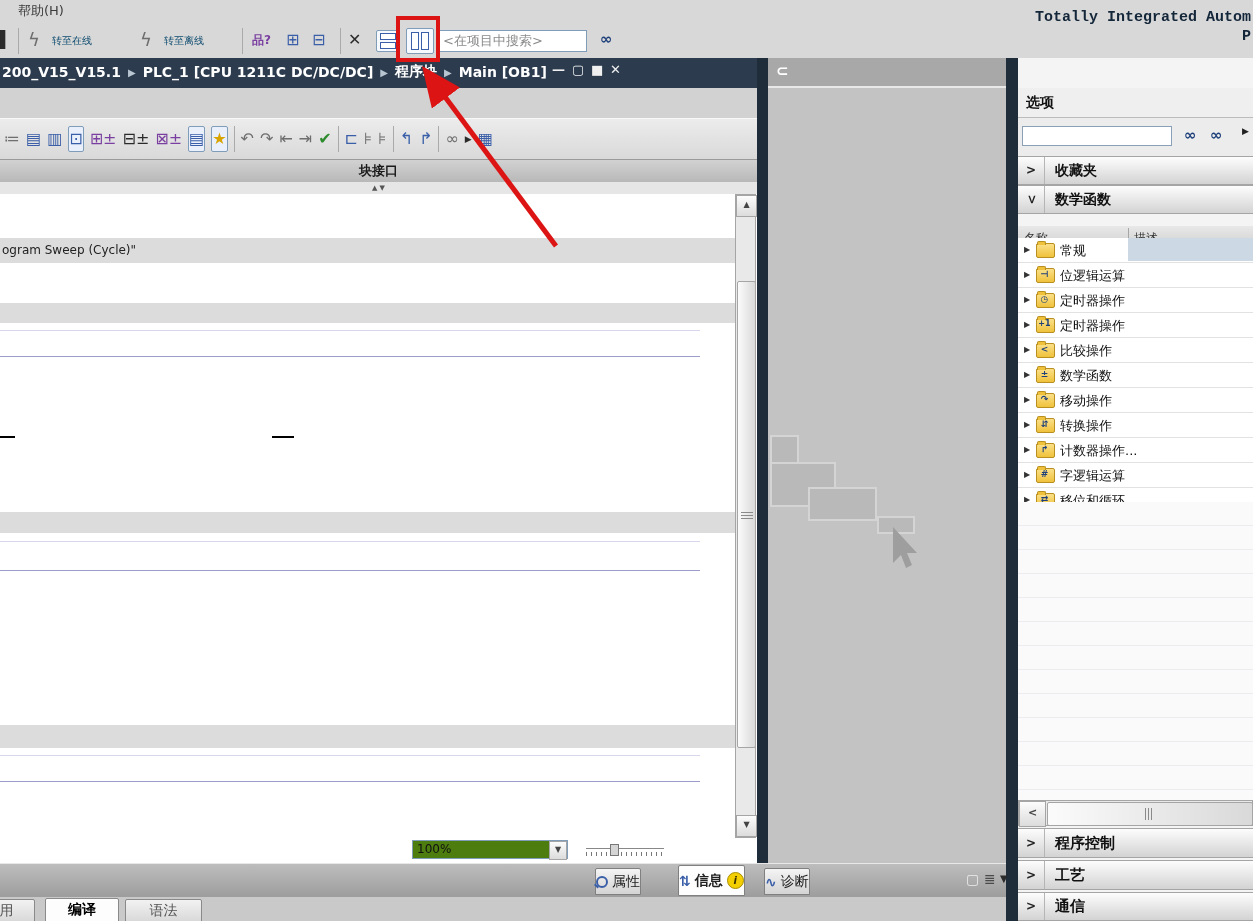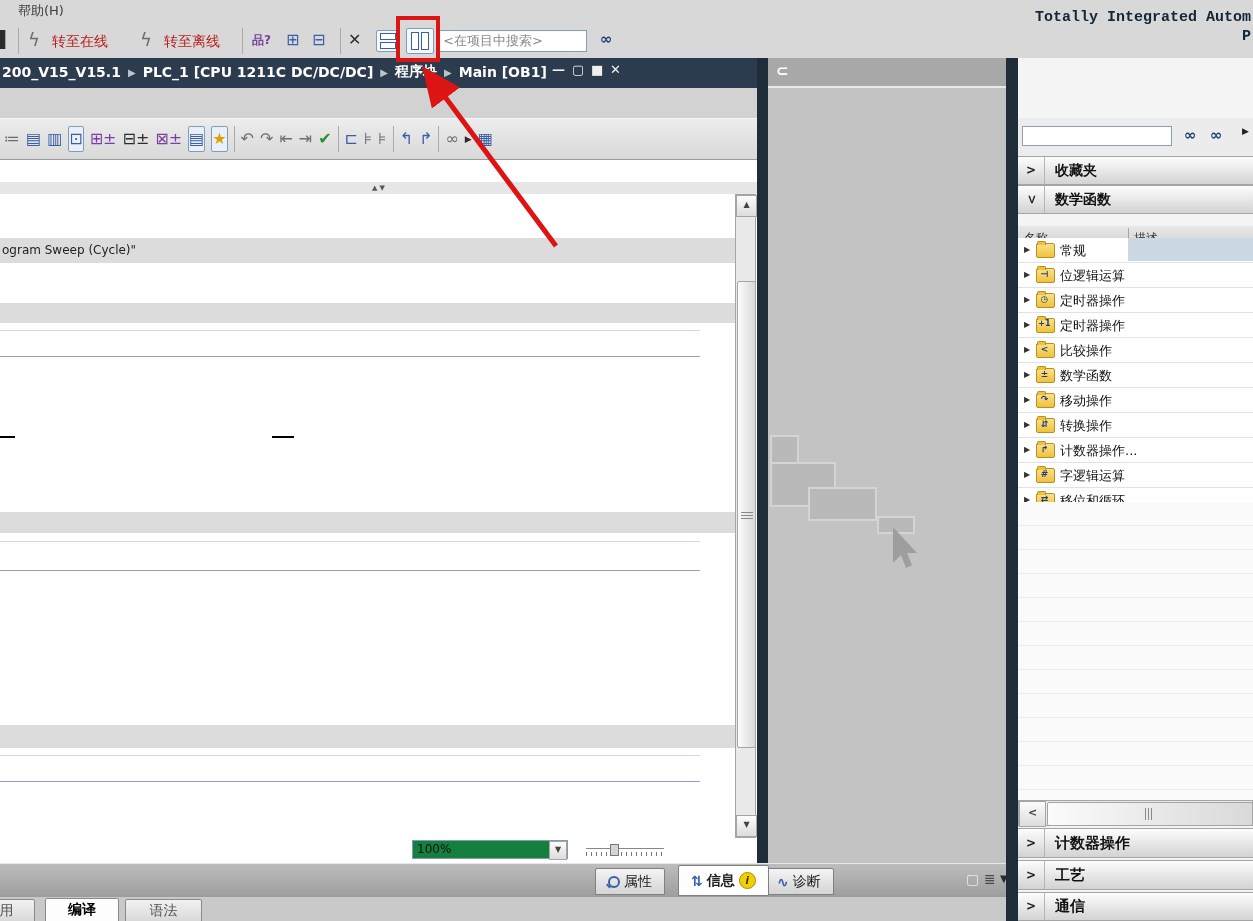--- a/index.html
+++ b/index.html
@@ -8,21 +8,21 @@
          background:#d8d8d8;user-select:none;}
   .abs{position:absolute;}
   
   .menutext{color:#3c3c3c;font-size:13px;}
   .brand{color:#14273a;font-weight:bold;font-size:15px;text-align:right;line-height:19px;}
   .tbi{display:inline-block;font-size:16px;line-height:24px;text-align:center;}
   .ic-gray{color:#6e6e6e}.ic-blue{color:#3a5fa8}.ic-purple{color:#7a3fa0}
   .ic-green{color:#2e8b2e}.ic-gold{color:#d9a400}.ic-dark{color:#2b2b2b}
   .toggled{background:#e9f0fb;border:1px solid #7f9db9;border-radius:2px;}
   .tsep{width:1px;height:26px;background:#aaa;}
-  .tool-label{color:#b91c1c;font-size:14px;line-height:26px;}
+  .tool-label{color:#0c4a6e;font-size:10px;line-height:26px;}
   .searchbox{background:#fff;border:1px solid #7f9db9;color:#8a8a8a;line-height:20px;padding:0 5px;font-size:13px;}
   .splitbox{width:22px;height:20px;background:#f6f9ff;border:1px solid #7f9db9;border-radius:2px;display:flex;align-items:center;justify-content:center;gap:2px;}
   .splitbox i{display:block;background:#fff;border:1px solid #3a5fa8;}
   
   .navy{background:#2c3c4e;}
   .crumb{color:#fff;font-weight:bold;font-size:14px;}
   .crumbsep{color:#b9c6d2;font-size:10px;}
   .wctl{color:#f0f0f0;font-size:13px;font-weight:bold;}
   
   .edtb{background:linear-gradient(#ececec,#d9d9d9);border-top:1px solid #f8f8f8;border-bottom:1px solid #9a9a9a;}
@@ -39,21 +39,21 @@
   
   .sb{background:#e9e9e9;border:1px solid #a5a5a5;}
   .sbbtn{background:linear-gradient(#fcfcfc,#dcdcdc);border:1px solid #a5a5a5;color:#444;
          text-align:center;font-size:8px;line-height:18px;}
   .sbthumb{background:linear-gradient(90deg,#fbfbfb,#d9d9d9);border:1px solid #a5a5a5;border-radius:2px;}
   .grip-h{background:repeating-linear-gradient(0deg,#8a8a8a 0 1px,transparent 1px 3px);width:12px;height:9px;}
   .grip-v{background:repeating-linear-gradient(90deg,#8a8a8a 0 1px,transparent 1px 3px);width:9px;height:12px;}
   
   .inspbar{background:linear-gradient(#bdbdbd,#9c9c9c);border-top:1px solid #e8e8e8;}
   .tab{background:linear-gradient(#f4f4f4,#d4d4d4);border:1px solid #808080;border-radius:2px 2px 0 0;
-       display:flex;align-items:center;gap:4px;padding:0 12px;font-size:14px;color:#222;}
+       display:flex;align-items:center;gap:4px;padding:0 0;font-size:14px;color:#222;}
   .tab.active{background:#fdfdfd;font-weight:bold;}
   .infobadge{width:15px;height:15px;border-radius:50%;background:#f3cf00;border:1px solid #a98f00;
              color:#3a3000;font-size:10px;font-weight:bold;font-style:italic;text-align:center;line-height:15px;}
   .mag{width:8px;height:8px;border:2px solid #3a5fa8;border-radius:50%;position:relative;display:inline-block;}
   .mag::after{content:"";position:absolute;left:-4px;top:7px;width:5px;height:2px;background:#3a5fa8;transform:rotate(45deg);}
   
   .tcheader{background:#2c3c4e;color:#fff;font-weight:bold;font-size:15px;line-height:30px;padding-left:8px;}
   .secthead{background:linear-gradient(#fdfdfd,#d3d3d3);border-top:1px solid #a5a5a5;border-bottom:1px solid #a5a5a5;}
   .secthead .chev{width:26px;border-right:1px solid #b5b5b5;text-align:center;font-weight:bold;color:#222;font-size:12px;}
   .secthead .lbl{font-weight:bold;font-size:14px;color:#111;padding-left:10px;}
@@ -156,20 +156,21 @@
       <span class="tbi ic-gray">⊧</span>
       <span class="tsep"></span>
       <span class="tbi ic-blue">↰</span>
       <span class="tbi ic-blue">↱</span>
       <span class="tsep"></span>
       <span class="tbi ic-gray">∞</span>
       <span class="tbi ic-dark" style="font-size:9px;">▶</span>
       <span class="tbi ic-blue">▦</span>
     </div>
 
+    <div class="abs ifaceband" style="left:0;top:102px;width:757px;height:22px;">块接口</div>
     <div class="abs" style="left:0;top:124px;width:757px;height:12px;background:#e6e6e6;text-align:center;font-size:7px;color:#555;line-height:12px;">▲ ▼</div>
 
     <div class="abs" style="left:0;top:136px;width:735px;height:644px;background:#fff;overflow:hidden;">
       <div class="abs band" style="left:0;top:44px;width:735px;height:25px;">
         <span class="abs" style="left:2px;top:5px;font-size:12px;color:#222;">ogram Sweep (Cycle)"</span>
       </div>
       <div class="abs band" style="left:0;top:109px;width:735px;height:20px;"></div>
       <div class="abs rail-faint" style="left:0;top:136px;width:700px;"></div>
       <div class="abs rail" style="left:0;top:162px;width:700px;"></div>
 
@@ -187,21 +188,21 @@
 
     <div class="abs sb" style="left:735px;top:136px;width:21px;height:644px;box-sizing:border-box;">
       <div class="abs sbbtn" style="left:0;top:0;width:19px;height:20px;">▲</div>
       <div class="abs sbthumb" style="left:1px;top:86px;width:17px;height:465px;">
         <div class="grip-h" style="position:absolute;left:3px;top:228px;"></div>
       </div>
       <div class="abs sbbtn" style="left:0;bottom:0;width:19px;height:20px;">▼</div>
     </div>
 
     <div class="abs" style="left:0;top:780px;width:757px;height:25px;background:#fff;">
-      <div class="abs" style="left:412px;top:2px;width:156px;height:19px;background:#15803d;border:1px solid #7f9db9;box-sizing:border-box;">
+      <div class="abs" style="left:412px;top:2px;width:156px;height:19px;background:#4d7c0f;border:1px solid #7f9db9;box-sizing:border-box;">
         <span style="position:absolute;left:4px;top:1px;font-size:12px;color:#111;">100%</span>
         <span class="abs sbbtn" style="right:0;top:0;width:16px;height:17px;line-height:16px;">▼</span>
       </div>
       <div class="abs" style="left:586px;top:6px;width:78px;height:13px;">
         <div class="abs" style="left:0;top:4px;width:78px;height:1px;background:#888;"></div>
         <div class="abs" style="left:0;top:8px;width:78px;height:4px;background:repeating-linear-gradient(90deg,#777 0 1px,transparent 1px 5px);"></div>
         <div class="abs" style="left:24px;top:0;width:7px;height:10px;background:#d5d5d5;border:1px solid #777;"></div>
       </div>
     </div>
   </div>
@@ -241,20 +242,23 @@
     <span class="abs" style="left:1000px;top:9px;color:#2b2b2b;font-size:10px;">▼</span>
   </div>
 
   <div class="abs" style="left:0;top:897px;width:1006px;height:24px;background:#c9c9c9;">
     <div class="abs btab" style="left:-22px;top:2px;width:55px;height:22px;">用</div>
     <div class="abs btab active" style="left:45px;top:1px;width:72px;height:23px;">编译</div>
     <div class="abs btab" style="left:125px;top:2px;width:75px;height:22px;">语法</div>
   </div>
 
   <div class="abs" style="left:1018px;top:58px;width:235px;height:863px;background:#f4f4f4;">
+    <div class="abs" style="left:0;top:30px;width:235px;height:30px;background:#efefef;border-bottom:1px solid #bcbcbc;box-sizing:border-box;">
+      <span style="position:absolute;left:8px;top:6px;font-weight:bold;font-size:14px;color:#111;">选项</span>
+    </div>
     <div class="abs" style="left:0;top:60px;width:235px;height:38px;background:#ececec;">
       <div class="abs" style="left:4px;top:8px;width:150px;height:20px;background:#fff;border:1px solid #8aa0b8;box-sizing:border-box;"></div>
       <span class="abs binoc" style="left:166px;top:8px;">∞</span>
       <span class="abs binoc" style="left:192px;top:8px;">∞</span>
       <span class="abs" style="left:224px;top:8px;font-size:9px;color:#222;">▶</span>
     </div>
     <div class="abs secthead" style="left:0;top:98px;width:235px;height:29px;display:flex;align-items:stretch;box-sizing:border-box;">
       <span class="chev" style="line-height:27px;">&gt;</span>
       <span class="lbl" style="line-height:27px;">收藏夹</span>
     </div>
@@ -342,21 +346,21 @@
 
     <div class="abs sb" style="left:0;top:742px;width:235px;height:26px;box-sizing:border-box;">
       <div class="abs sbbtn" style="left:0;top:0;width:25px;height:24px;line-height:22px;font-size:11px;font-weight:bold;">&lt;</div>
       <div class="abs sbthumb" style="left:28px;top:1px;width:204px;height:22px;">
         <div class="grip-v" style="position:absolute;left:97px;top:5px;"></div>
       </div>
     </div>
 
     <div class="abs secthead" style="left:0;top:770px;width:235px;height:30px;display:flex;align-items:stretch;box-sizing:border-box;">
       <span class="chev" style="line-height:28px;">&gt;</span>
-      <span class="lbl" style="line-height:28px;font-size:15px;">计数器操作</span>
+      <span class="lbl" style="line-height:28px;font-size:15px;">程序控制</span>
     </div>
     <div class="abs secthead" style="left:0;top:802px;width:235px;height:30px;display:flex;align-items:stretch;box-sizing:border-box;">
       <span class="chev" style="line-height:28px;">&gt;</span>
       <span class="lbl" style="line-height:28px;font-size:15px;">工艺</span>
     </div>
     <div class="abs secthead" style="left:0;top:834px;width:235px;height:29px;display:flex;align-items:stretch;box-sizing:border-box;">
       <span class="chev" style="line-height:27px;">&gt;</span>
       <span class="lbl" style="line-height:27px;font-size:15px;">通信</span>
     </div>
   </div>

